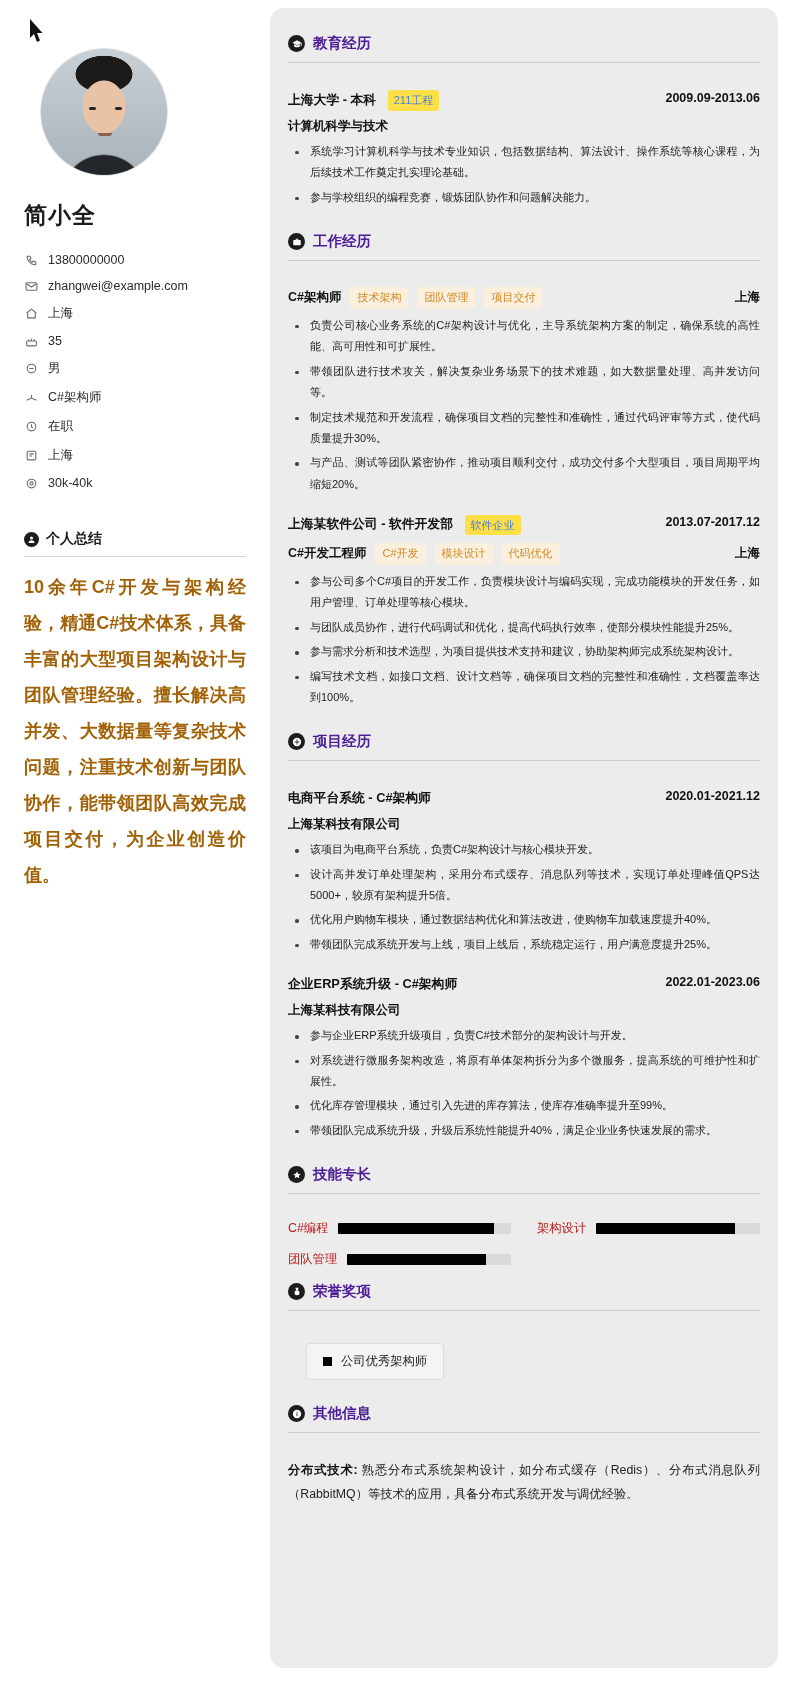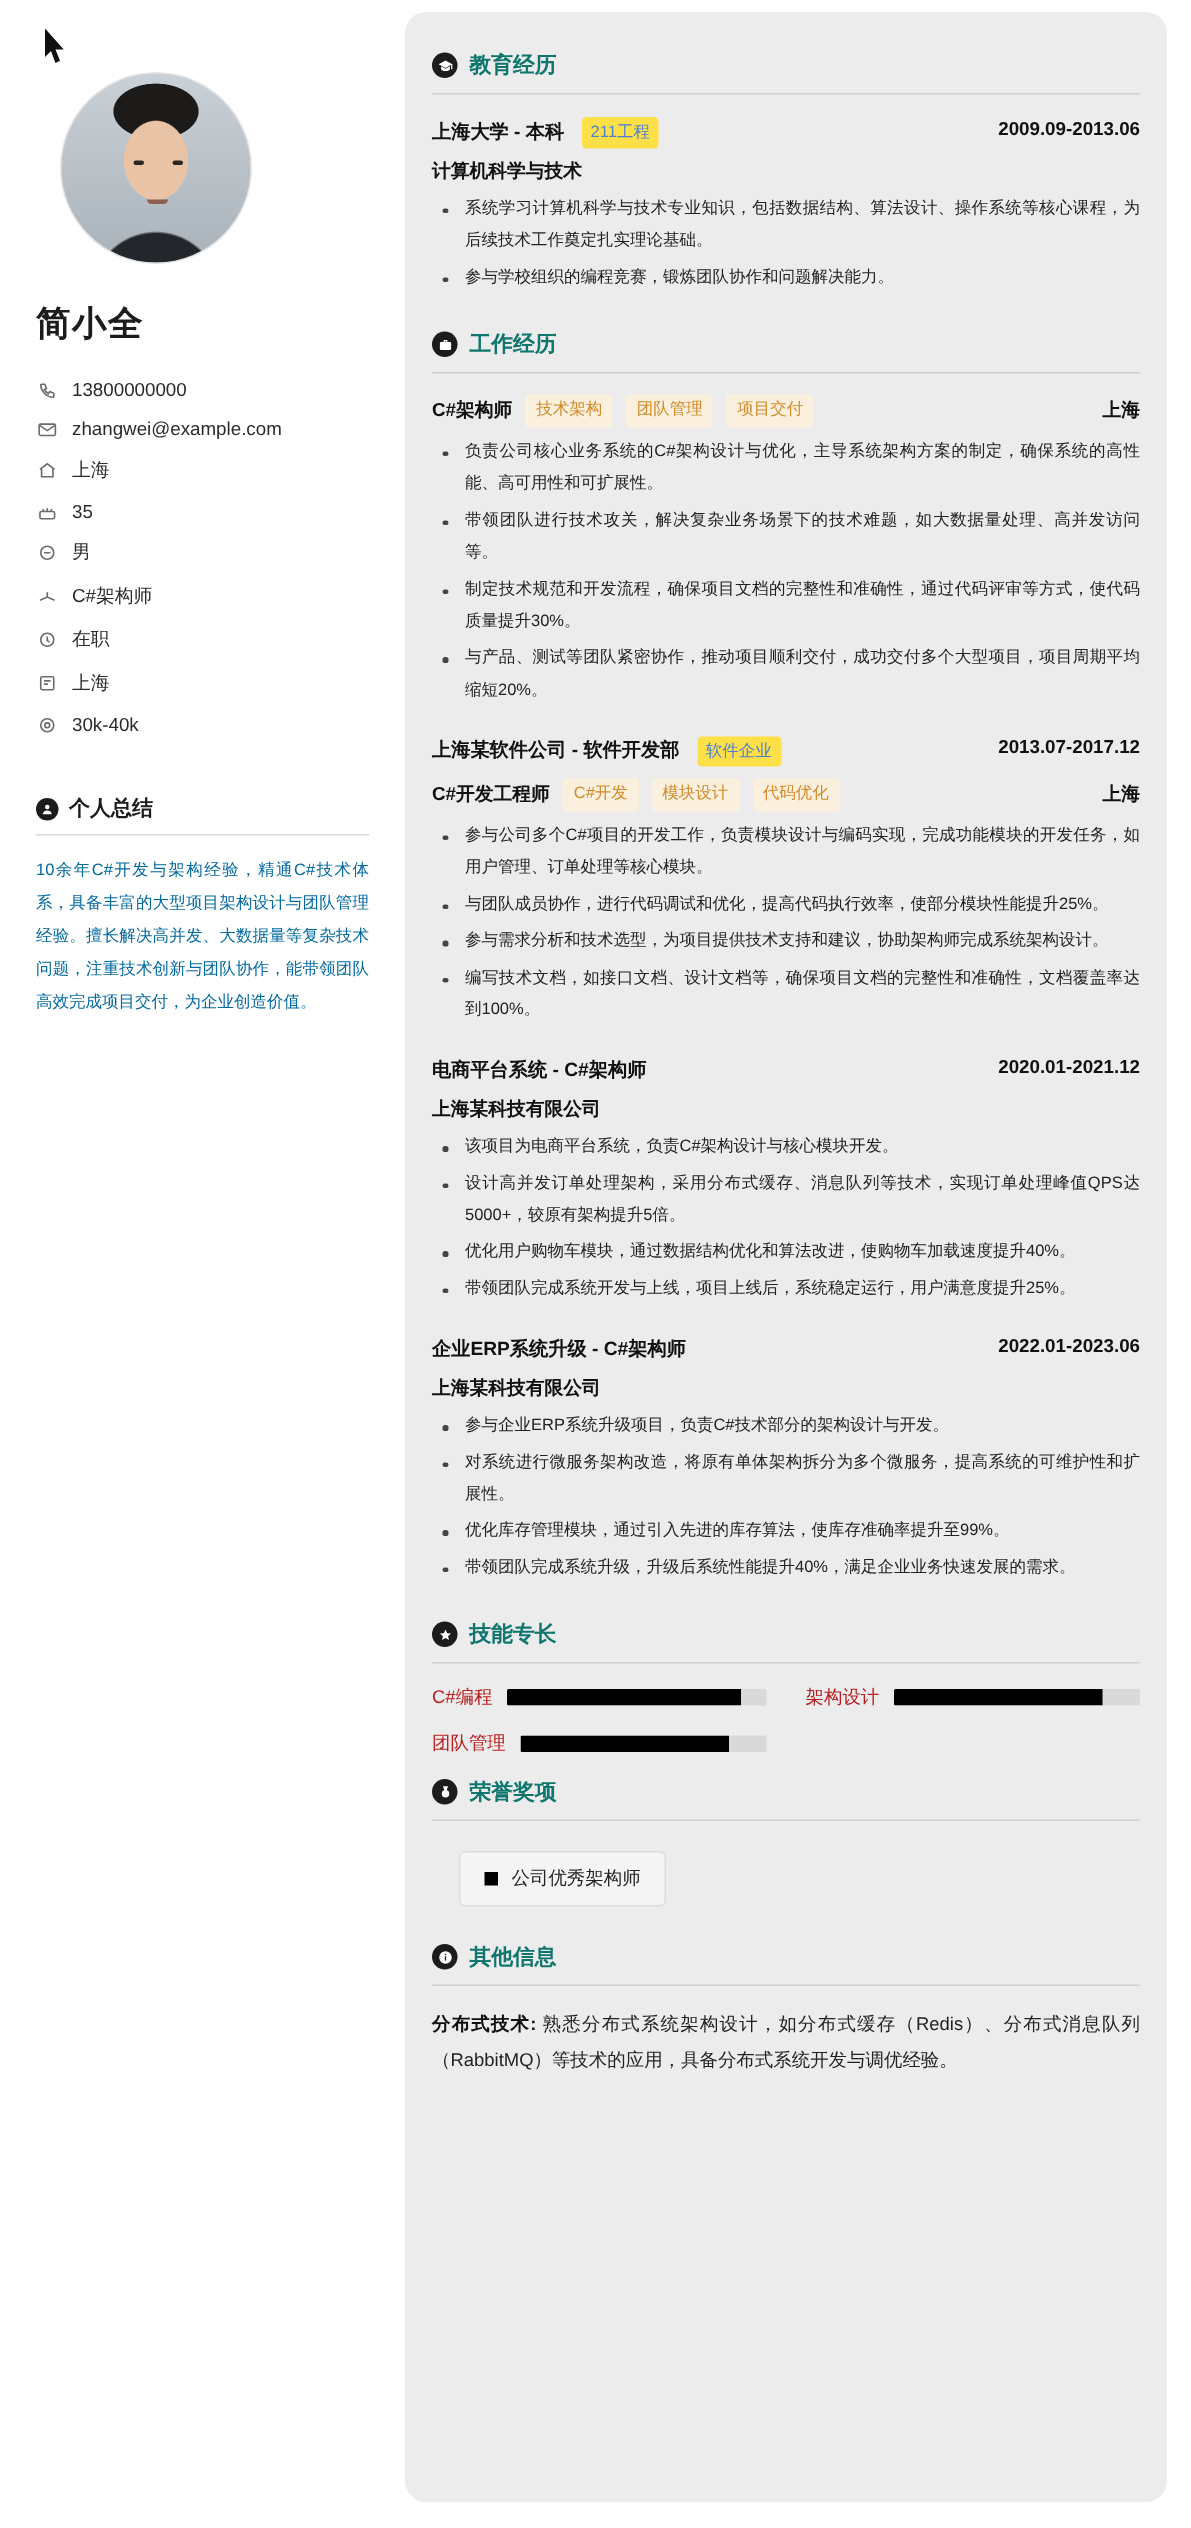--- a/index.html
+++ b/index.html
@@ -105,47 +105,48 @@
     margin-bottom: 12px;
   }
   .left-section-head .bullet-ic {
     width: 15px; height: 15px;
     border-radius: 50%;
     background: #1c1c1c;
     display: flex; align-items: center; justify-content: center;
     color: #fff;
   }
   .summary-text {
-    font-size: 11px;
+    font-size: 18px;
     line-height: 2.0;
-    color: #0369a1;
+    color: #a16207;
     text-align: justify;
+    font-weight: bold;
   }
 
   
   .right {
     flex: 1 1 auto;
     margin-left: 2px;
     background: #ececec;
     border-radius: 14px;
     padding: 20px 18px 26px 18px;
     min-height: 1660px;
   }
 
   .sec { margin-bottom: 6px; }
   .sec-head {
     display: flex;
     align-items: center;
     gap: 8px;
     font-size: 14.5px;
     font-weight: 700;
-    color: #0f766e;
+    color: #4c1d95;
     padding: 6px 0 9px 0;
     border-bottom: 1px solid #cfcfcf;
-    margin-bottom: 14px;
+    margin-bottom: 26px;
   }
   .sec-head .cic {
     width: 17px; height: 17px;
     border-radius: 50%;
     background: #1c1c1c;
     color: #fff;
     display: flex; align-items: center; justify-content: center;
     font-size: 10px;
   }
 
@@ -509,20 +510,29 @@
         <ul class="bullets">
           <li>参与公司多个C#项目的开发工作，负责模块设计与编码实现，完成功能模块的开发任务，如用户管理、订单处理等核心模块。</li>
           <li>与团队成员协作，进行代码调试和优化，提高代码执行效率，使部分模块性能提升25%。</li>
           <li>参与需求分析和技术选型，为项目提供技术支持和建议，协助架构师完成系统架构设计。</li>
           <li>编写技术文档，如接口文档、设计文档等，确保项目文档的完整性和准确性，文档覆盖率达到100%。</li>
         </ul>
       </div>
     </section>
 
     <section class="sec">
+      <div class="sec-head">
+        <span class="cic">
+          <svg width="10" height="10" viewBox="0 0 24 24" fill="#fff">
+              <circle cx="12" cy="12" r="10"></circle>
+              <path d="M12 6v12M6 12h12" stroke="#1c1c1c" stroke-width="2"></path>
+            </svg>
+        </span>
+        <span>项目经历</span>
+      </div>
 
       <div class="entry">
         <div class="entry-top">
           <div class="entry-title">电商平台系统 - C#架构师</div>
           <div class="entry-date">2020.01-2021.12</div>
         </div>
         <div class="entry-sub">上海某科技有限公司</div>
         <ul class="bullets">
           <li>该项目为电商平台系统，负责C#架构设计与核心模块开发。</li>
           <li>设计高并发订单处理架构，采用分布式缓存、消息队列等技术，实现订单处理峰值QPS达5000+，较原有架构提升5倍。</li>

